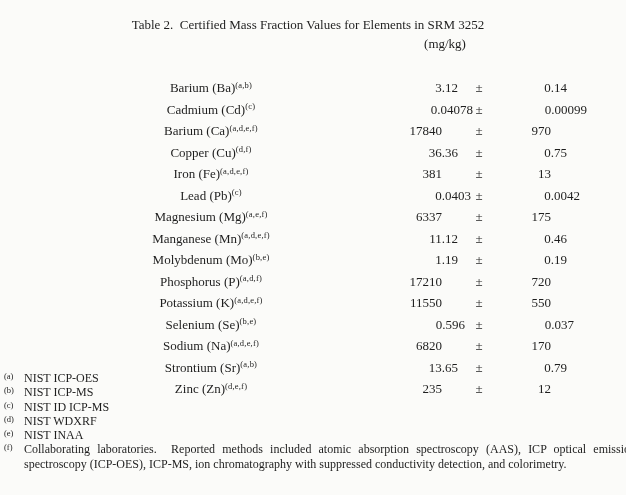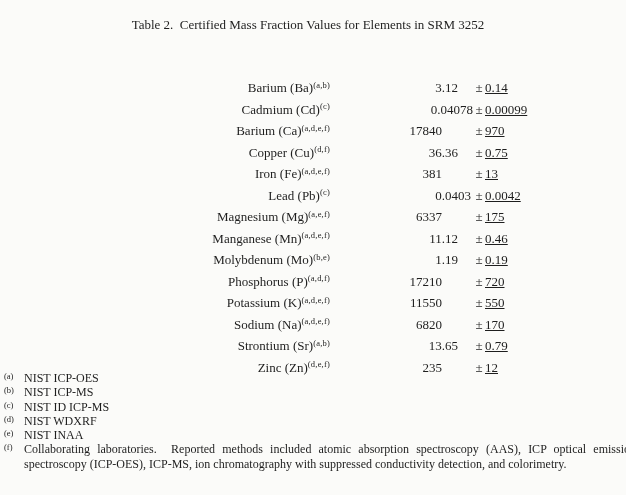--- a/index.html
+++ b/index.html
@@ -39,24 +39,24 @@
     font-size: 13px;
   }
   table.data-table td {
     padding: 0;
     height: 19.5px;
     line-height: 19.5px;
     vertical-align: baseline;
     white-space: nowrap;
     overflow: visible;
   }
-  td.name { width: 238px; text-align: right; }
+  td.name { width: 238px; text-align: center; }
   td.val  { width: 112px; text-align: right; }
   td.pm   { width: 12px;  text-align: center; }
-  td.unc  { width: 66px;  text-align: left; text-decoration: underline; }
+  td.unc  { width: 66px;  text-align: right; }
   td.name sup {
     font-size: 8.5px;
     vertical-align: baseline;
     position: relative;
     top: -4.5px;
     letter-spacing: 0.2px;
   }
   .footnotes {
     position: absolute;
     top: 371px;
@@ -78,20 +78,21 @@
   .footnote .ftext { white-space: pre-wrap; }
   .footnote.long { text-align: justify; }
 </style>
 </head>
 <body>
 
 <div class="page" style="background: rgb(251, 251, 249); color: rgb(30, 30, 30);">
   <div class="title">Table 2.  Certified Mass Fraction Values for Elements in SRM 3252</div>
 
   <div class="col-header">
+    <div>(mg/kg)</div>
   </div>
 
   <table class="data-table">
     <tbody id="rows">
         <tr>
           <td class="name"><span>Barium (Ba)</span><sup>(a,b)</sup></td>
           <td class="val" style="padding-right: 15px;">3.12</td>
           <td class="pm">±</td>
           <td class="unc" style="padding-right: 20px;">0.14</td>
         </tr>
@@ -149,20 +150,26 @@
           <td class="pm">±</td>
           <td class="unc" style="padding-right: 36px;">720</td>
         </tr>
         <tr>
           <td class="name"><span>Potassium (K)</span><sup>(a,d,e,f)</sup></td>
           <td class="val" style="padding-right: 31px; text-align: right;">11550</td>
           <td class="pm">±</td>
           <td class="unc" style="padding-right: 36px;">550</td>
         </tr>
         <tr>
+          <td class="name"><span>Selenium (Se)</span><sup>(b,e)</sup></td>
+          <td class="val" style="padding-right: 8px;">0.596</td>
+          <td class="pm">±</td>
+          <td class="unc" style="padding-right: 13px;">0.037</td>
+        </tr>
+        <tr>
           <td class="name"><span>Sodium (Na)</span><sup>(a,d,e,f)</sup></td>
           <td class="val" style="padding-right: 31px;">6820</td>
           <td class="pm">±</td>
           <td class="unc" style="padding-right: 36px;">170</td>
         </tr>
         <tr>
           <td class="name"><span>Strontium (Sr)</span><sup>(a,b)</sup></td>
           <td class="val" style="padding-right: 15px;">13.65</td>
           <td class="pm">±</td>
           <td class="unc" style="padding-right: 20px;">0.79</td>

